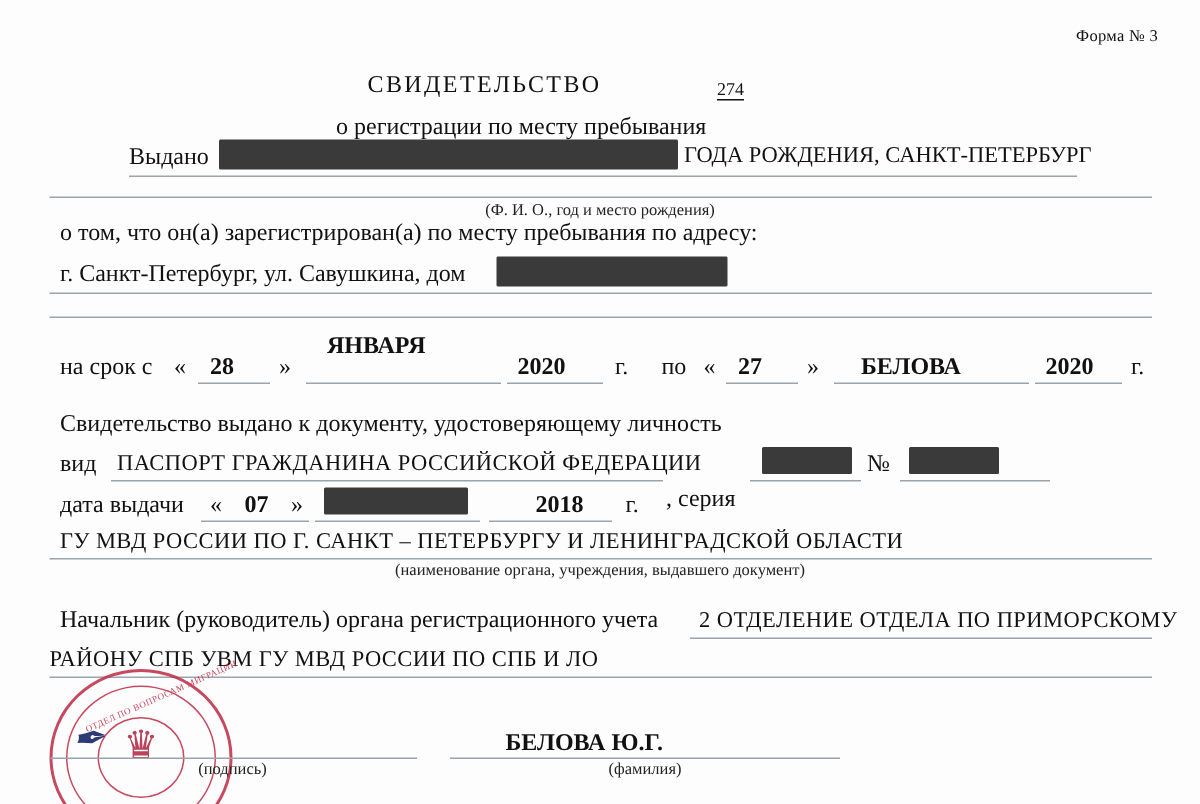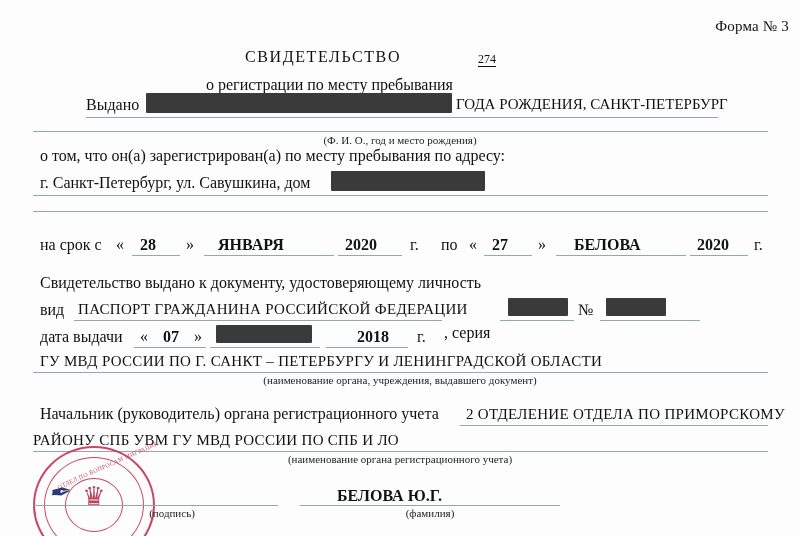--- a/index.html
+++ b/index.html
@@ -17,22 +17,22 @@
   .page {
     position: relative;
     width: 800px;
     height: 536px;
     background: #fdfdfd;
   }
   
   .form-no {
     position: absolute;
     top: 18px;
-    right: 11px;
-    font-size: 15px;
+    right: 28px;
+    font-size: 11px;
     letter-spacing: 0.2px;
   }
   
   .title {
     position: absolute;
     top: 48px;
     left: 245px;
     font-size: 16px;
     letter-spacing: 1.6px;
     font-weight: 400;
@@ -41,21 +41,21 @@
     position: absolute;
     top: 52px;
     left: 478px;
     font-size: 12px;
     text-decoration: underline;
     text-underline-offset: 3px;
   }
   .subtitle {
     position: absolute;
     top: 76px;
-    left: 206px;
+    left: 224px;
     font-size: 16px;
   }
 
   
   .rule {
     position: absolute;
     border-bottom: 1px solid #9aa4ae;
     height: 0;
   }
   .lbl {
@@ -175,21 +175,21 @@
   <div class="lbl" style="top:147px; left:40px;">о том, что он(а) зарегистрирован(а) по месту пребывания по адресу:</div>
   <div class="redact" style="top:171px; left:331px; width:154px; height:20px;"></div>
   <div class="rule" style="top:195px; left:33px; width:735px;"></div>
   <div class="rule" style="top:211px; left:33px; width:735px;"></div>
 
   <div class="lbl" style="top:236px; left:40px;">на срок с</div>
   <div class="lbl" style="top:236px; left:116px;">«</div>
   <div class="val val-bold" style="top:236px; left:140px;">28</div>
   <div class="rule" style="top:255px; left:132px; width:48px;"></div>
   <div class="lbl" style="top:236px; left:186px;">»</div>
-  <div class="val val-bold" style="top:236px; left:218px;">ЯНВАРЯ</div>
+  <div class="val val-bold" style="top:222px; left:218px;">ЯНВАРЯ</div>
   <div class="rule" style="top:255px; left:204px; width:130px;"></div>
   <div class="val val-bold" style="top:236px; left:345px;">2020</div>
   <div class="rule" style="top:255px; left:338px; width:64px;"></div>
   <div class="lbl" style="top:236px; left:410px;">г.</div>
   <div class="lbl" style="top:236px; left:441px;">по</div>
   <div class="lbl" style="top:236px; left:469px;">«</div>
   <div class="val val-bold" style="top:236px; left:492px;">27</div>
   <div class="rule" style="top:255px; left:484px; width:48px;"></div>
   <div class="lbl" style="top:236px; left:538px;">»</div>
   <div class="val val-bold" style="top:236px; left:574px;">БЕЛОВА</div>
@@ -223,30 +223,29 @@
 
   <div class="small-caps-line" style="top:353px; left:40px;">ГУ  МВД  РОССИИ  ПО  Г. САНКТ – ПЕТЕРБУРГУ  И  ЛЕНИНГРАДСКОЙ ОБЛАСТИ</div>
   <div class="rule" style="top:372px; left:33px; width:735px;"></div>
   <div class="caption" style="top:374px; left:200px; width:400px;">(наименование органа, учреждения, выдавшего документ)</div>
 
   <div class="lbl" style="top:405px; left:40px;">Начальник (руководитель) органа регистрационного учета</div>
   <div class="small-caps-line" style="top:406px; left:466px;">2 ОТДЕЛЕНИЕ ОТДЕЛА  ПО ПРИМОРСКОМУ</div>
   <div class="rule" style="top:425px; left:460px; width:308px;"></div>
   <div class="small-caps-line" style="top:432px; left:33px;">РАЙОНУ СПБ УВМ  ГУ  МВД  РОССИИ  ПО СПБ  И  ЛО</div>
   <div class="rule" style="top:451px; left:33px; width:735px;"></div>
-  <div class="caption" style="top:453px; left:190px; width:420px;">(наименование органа регистрационного учета)</div>
 
   <div class="stamp">
     <div class="stamp-inner"></div>
     <div class="stamp-eagle">♛</div>
     <div class="stamp-txt" style="left:18px; top:14px; transform:rotate(-24deg);">ОТДЕЛ ПО ВОПРОСАМ МИГРАЦИИ</div>
 
   </div>
 
   <div class="signature">✒︎</div>
   <div class="rule" style="top:505px; left:33px; width:245px;"></div>
-  <div class="caption" style="top:507px; left:117px; width:110px;">(подпись)</div>
+  <div class="caption" style="top:507px; left:100px; width:110px;">(подпись)</div>
 
   <div class="val" style="top:487px; left:337px;font-weight:bold;">БЕЛОВА Ю.Г.</div>
   <div class="rule" style="top:505px; left:300px; width:260px;"></div>
   <div class="caption" style="top:507px; left:375px; width:110px;">(фамилия)</div>
 
 </div>
 
 </body></html>

